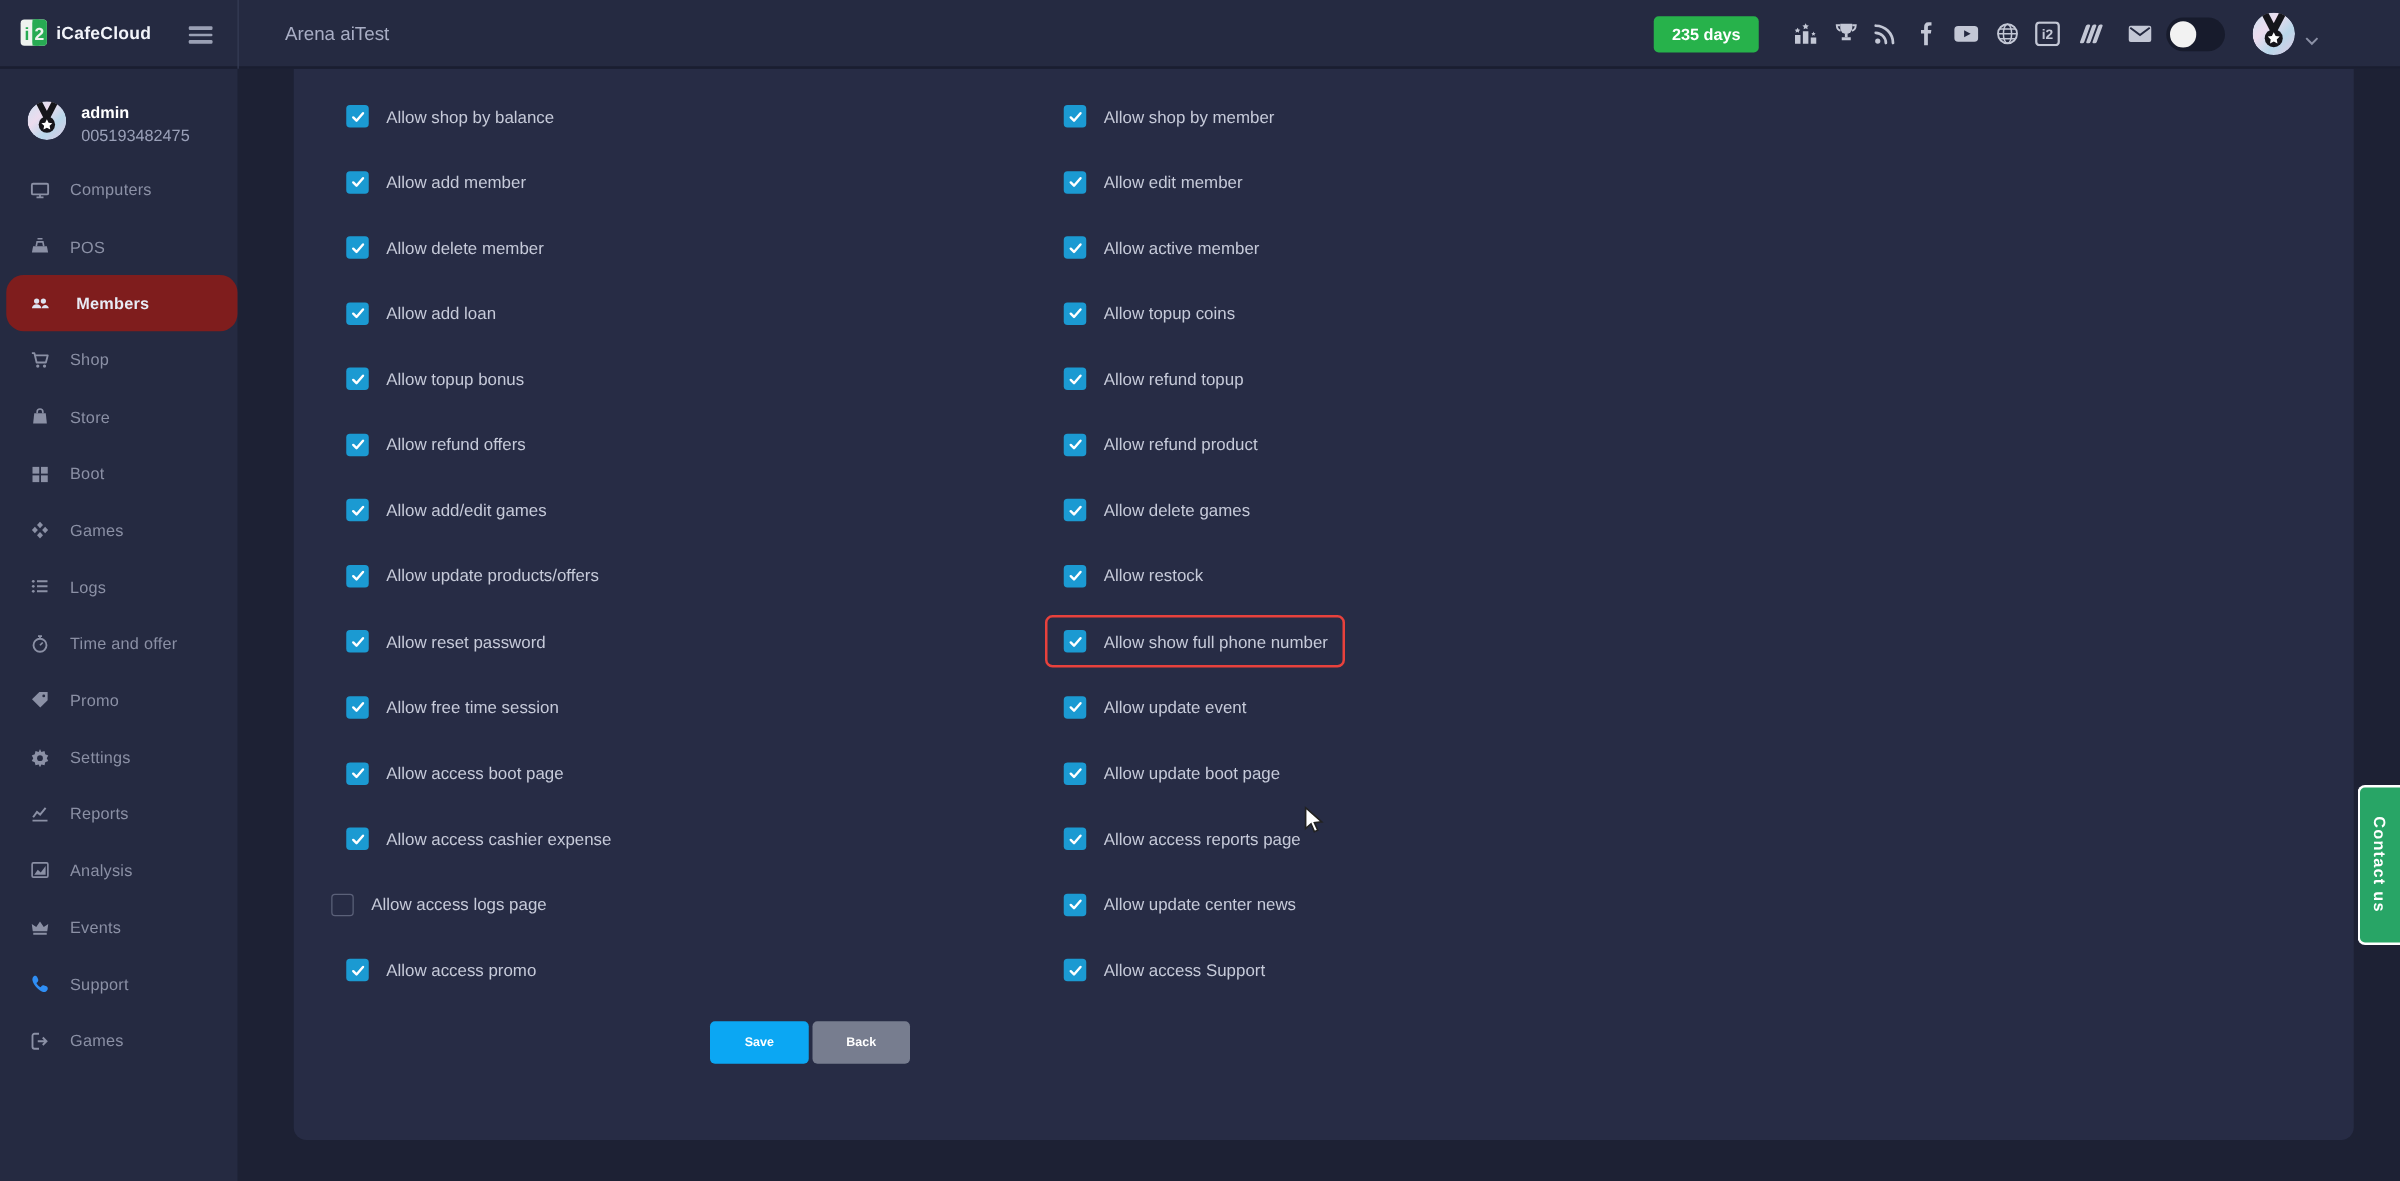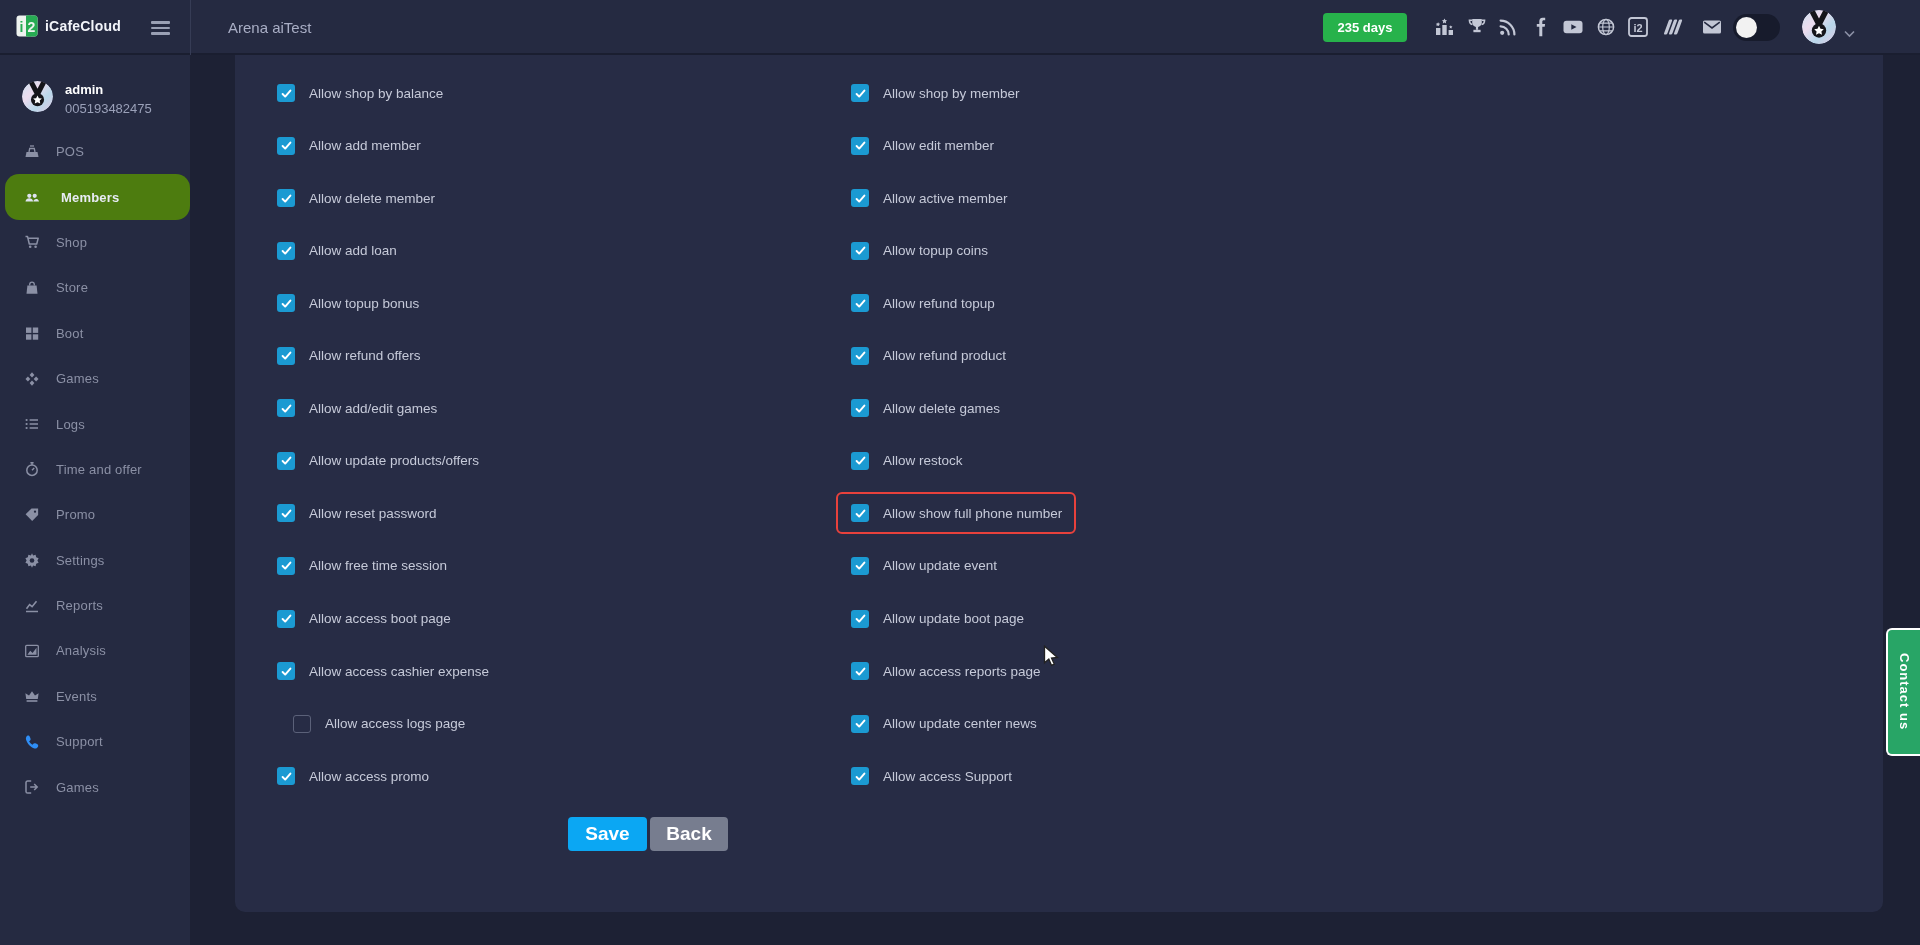--- a/index.html
+++ b/index.html
@@ -47,21 +47,21 @@
   .user-avatar { width:31px; height:31px; border-radius:50%; overflow:hidden; }
   .user-name { color:#fff; font-size:13px; font-weight:bold; margin-top:1px; }
   .user-id { color:#9aa0b8; font-size:13px; margin-top:4px; }
   .menu { position:absolute; left:0; top:74px; width:190px; }
   .side-item {
     height:45.4px; display:flex; align-items:center; padding-left:23px; gap:16px;
     cursor:pointer; color:#8b90a5; font-size:13px;
   }
   .side-item .lbl { letter-spacing:.2px; }
   .side-item.active {
-    background:#4d7c0f; border-radius:14px; margin-left:5px; padding-left:18px;
+    background:#7f1d1d; border-radius:14px; margin-left:5px; padding-left:18px;
     color:#e8ebf5; font-weight:bold;gap:21px;
   }
   .side-icon { width:17px; height:17px; display:flex; align-items:center; justify-content:center; }
 
   
   .panel {
     position:absolute; left:235px; top:55px; width:1648px; height:857px;
     background:#272c45; border-radius:0 0 10px 10px; z-index:10;
   }
   .perm-row { position:absolute; height:20px; display:flex; align-items:center; gap:14px; }
@@ -70,21 +70,21 @@
     display:flex; align-items:center; justify-content:center; cursor:pointer; flex:none;
   }
   .cbox.unchecked { background:transparent; border:1px solid #5b6179; }
   .perm-label { font-size:13.5px; color:#c6cad9; white-space:nowrap; }
   .hl-box {
     position:absolute; left:601px; top:437px; width:240px; height:42px;
     border:2px solid #e8413c; border-radius:6px; pointer-events:none;
   }
   .btn {
     position:absolute; top:762px; height:34px; border:none; border-radius:4px;
-    color:#fff; font-size:19px; font-weight:bold; font-family:"Liberation Sans",sans-serif;
+    color:#fff; font-size:10px; font-weight:bold; font-family:"Liberation Sans",sans-serif;
     cursor:pointer; display:flex; align-items:center; justify-content:center;
   }
   .btn-save { left:333px; width:79px; background:#0ba7f3; }
   .btn-back { left:415px; width:78px; background:#777d8f; }
 
   
   .contact-tab {
     position:absolute; right:0; top:628px; width:34px; height:128px;
     background:#28a566; border:2px solid #fff; border-right:none;
     border-radius:6px 0 0 6px; z-index:40; cursor:pointer;
@@ -225,20 +225,29 @@
     </div>
     <div>
       <div class="user-name">admin</div>
       <div class="user-id">005193482475</div>
     </div>
   </div>
   <div class="menu" id="side-menu">
       <div class="side-item">
         <span class="side-icon">
        <svg width="16" height="16" viewBox="0 0 16 16">
+            <rect x="1.5" y="3" width="13" height="8.5" rx="1" fill="none" stroke="#8b90a5" stroke-width="1.5"></rect>
+            <path d="M8 11.5v2M5.2 13.8h5.6" stroke="#8b90a5" stroke-width="1.4"></path>
+          </svg>
+     </span>
+     <span class="lbl">Computers</span>
+      </div>
+      <div class="side-item">
+        <span class="side-icon">
+       <svg width="16" height="16" viewBox="0 0 16 16">
             <path d="M2.5 8h11l1 5H1.5z" fill="#8b90a5"></path>
             <path d="M5 8l.7-3.5h4.6L11 8" fill="none" stroke="#8b90a5" stroke-width="1.3"></path>
             <path d="M6 2h4" stroke="#8b90a5" stroke-width="1.3"></path>
           </svg>
      </span>
      <span class="lbl">POS</span>
       </div>
       <div class="side-item active">
         <span class="side-icon">
        <svg width="16" height="16" viewBox="0 0 16 16">
@@ -467,21 +476,21 @@
         <span class="perm-label">Allow access boot page</span>
       </div>
       <div class="perm-row" style="left: 42px; top: 606.05px;">
         <span class="cbox">
           <svg width="13" height="13" viewBox="0 0 16 16">
             <path d="M3.2 8.6l3.2 3.2 6.4-7.4" stroke="#fff" stroke-width="2.4" fill="none" stroke-linecap="round" stroke-linejoin="round"></path>
           </svg>
         </span>
         <span class="perm-label">Allow access cashier expense</span>
       </div>
-      <div class="perm-row" style="left: 58px; top: 658.6px; justify-content: space-between;">
+      <div class="perm-row" style="left: 30px; top: 658.6px; justify-content: space-between;">
         <span class="cbox unchecked"></span>
         <span class="perm-label">Allow access logs page</span>
       </div>
       <div class="perm-row" style="left: 42px; top: 711.15px;">
         <span class="cbox">
           <svg width="13" height="13" viewBox="0 0 16 16">
             <path d="M3.2 8.6l3.2 3.2 6.4-7.4" stroke="#fff" stroke-width="2.4" fill="none" stroke-linecap="round" stroke-linejoin="round"></path>
           </svg>
         </span>
         <span class="perm-label">Allow access promo</span>

